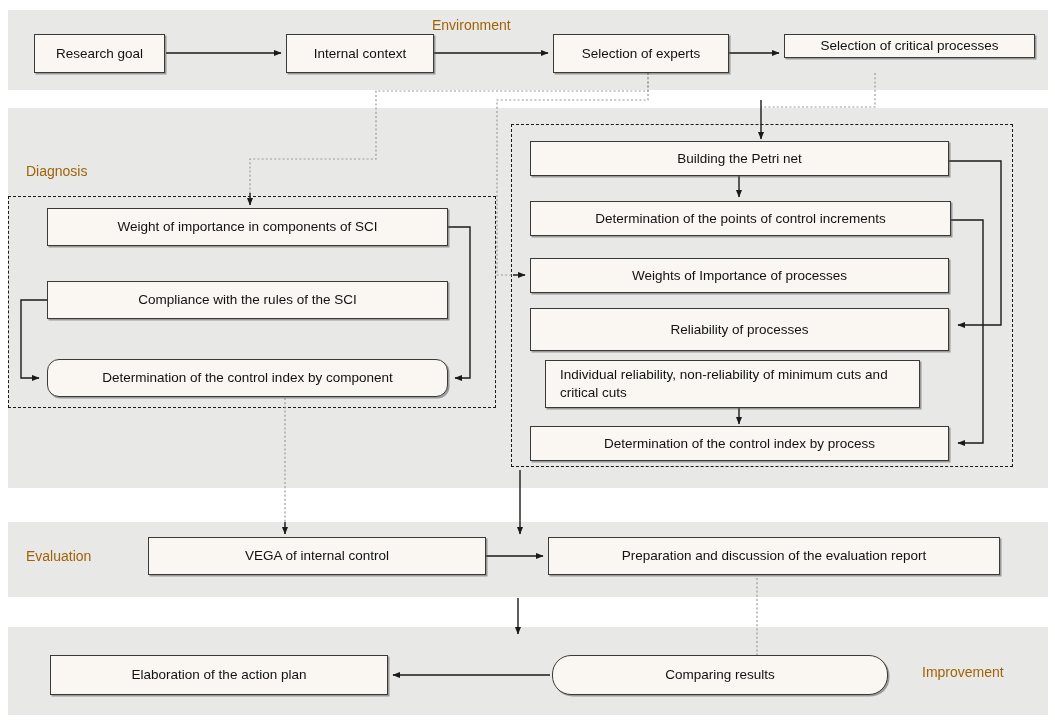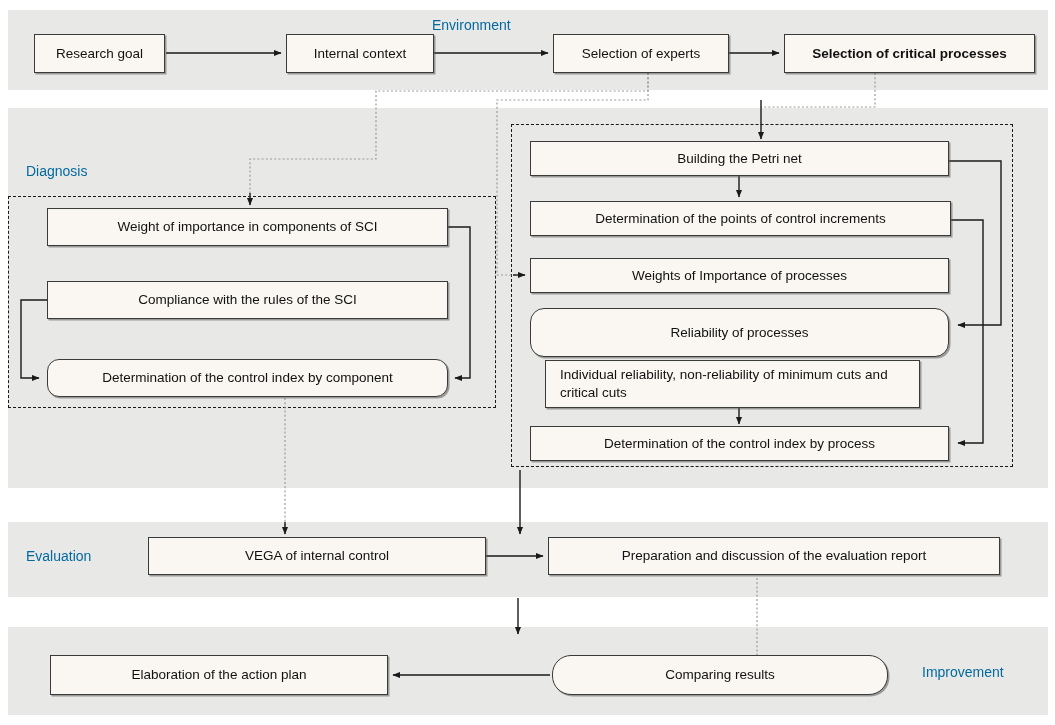--- a/index.html
+++ b/index.html
@@ -24,21 +24,21 @@
   .dashgroup{
     position:absolute;
     border:1.6px dashed #1a1a1a;
     box-sizing:border-box;
     background:transparent;
   }
 
   .bandlabel{
     position:absolute;
     font-size:14px;
-    color:#0369a1;
+    color:#a16207;
     white-space:nowrap;
     text-align:right;
   }
 
   svg.wires{position:absolute;left:0;top:0;width:1055px;height:725px;pointer-events:none;}
   .solid{stroke:#1a1a1a;stroke-width:1.4;fill:none;}
   .dotted{stroke:#9a9a9a;stroke-width:1.2;fill:none;stroke-dasharray:2,2.2;}
 </style>
 </head>
 <body>
@@ -101,30 +101,30 @@
     <path class="solid" d="M518,598 L518,634" marker-end="url(#ah)"></path>
 
     <path class="dotted" d="M757,578 L757,655"></path>
 
     <path class="solid" d="M550,675 L393,675" marker-end="url(#ah)"></path>
   </svg>
 
   <div class="node" style="left:34px;top:34px;width:131px;height:39px;">Research goal</div>
   <div class="node" style="left:286px;top:34px;width:148px;height:39px;">Internal context</div>
   <div class="node" style="left:553px;top:34px;width:176px;height:39px;">Selection of experts</div>
-  <div class="node" style="left:784px;top:34px;width:251px;height:39px;font-weight:bold;">Selection of critical processes</div>
+  <div class="node" style="left:784px;top:34px;width:251px;height:24px;">Selection of critical processes</div>
 
   <div class="node" style="left:47px;top:208px;width:401px;height:38px;">Weight of importance in components of SCI</div>
   <div class="node" style="left:47px;top:281px;width:401px;height:38px;">Compliance with the rules of the SCI</div>
   <div class="node" style="left:47px;top:359px;width:401px;height:38px;border-radius:12px;">Determination of the control index by component</div>
 
   <div class="node" style="left:530px;top:141px;width:419px;height:35px;">Building the Petri net</div>
   <div class="node" style="left:530px;top:201px;width:421px;height:35px;">Determination of the points of control increments</div>
   <div class="node" style="left:530px;top:258px;width:419px;height:35px;">Weights of Importance of processes</div>
-  <div class="node" style="left:530px;top:308px;width:419px;height:49px;border-radius:14px;">Reliability of processes</div>
+  <div class="node" style="left:530px;top:308px;width:419px;height:43px;">Reliability of processes</div>
   <div class="node two-line" style="left:545px;top:360px;width:375px;height:48px;padding:4px 14px;">Individual reliability, non-reliability of minimum cuts and critical cuts</div>
   <div class="node" style="left:530px;top:426px;width:419px;height:35px;">Determination of the control index by process</div>
 
   <div class="node" style="left:148px;top:537px;width:338px;height:38px;">VEGA of internal control</div>
   <div class="node" style="left:548px;top:537px;width:452px;height:38px;">Preparation and discussion of the evaluation report</div>
 
   <div class="node" style="left:50px;top:655px;width:338px;height:40px;">Elaboration of the action plan</div>
   <div class="node" style="left:552px;top:655px;width:336px;height:40px;border-radius:19px;">Comparing results</div>
 
 </div>

